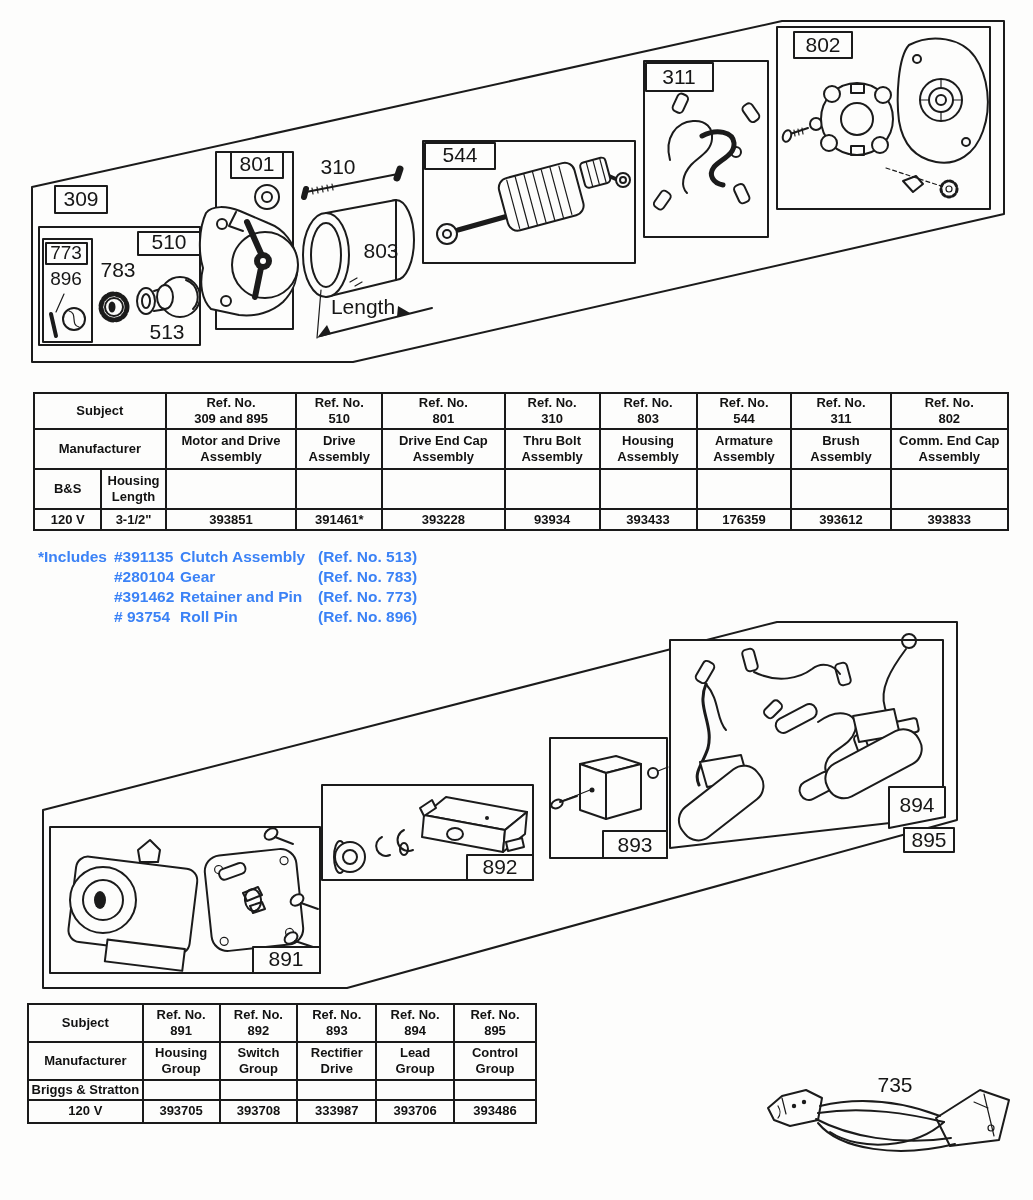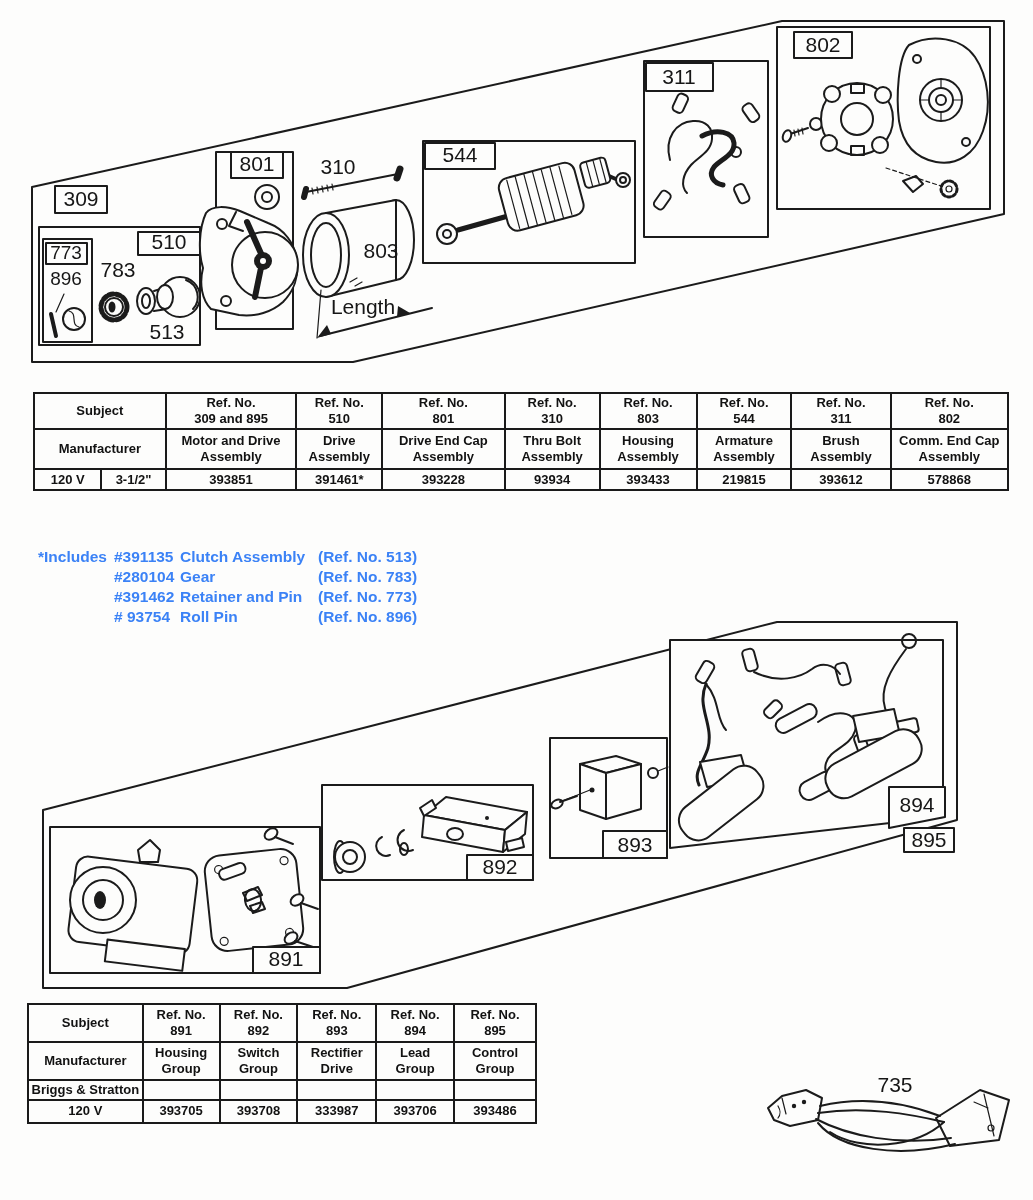--- a/index.html
+++ b/index.html
@@ -287,31 +287,43 @@
     <td colspan="2">Manufacturer</td>
     <td>Motor and Drive Assembly</td>
     <td>Drive Assembly</td>
     <td>Drive End Cap Assembly</td>
     <td>Thru Bolt Assembly</td>
     <td>Housing Assembly</td>
     <td>Armature Assembly</td>
     <td>Brush Assembly</td>
     <td>Comm. End Cap Assembly</td>
   </tr>
+  <tr style="height:40px">
+    <td>B&amp;S</td>
+    <td>Housing Length</td>
+    <td></td>
+        <td></td>
+    <td></td>
+        <td></td>
+    <td></td>
+        <td></td>
+    <td></td>
+        <td></td>
+  </tr>
   <tr style="height:21px">
     <td class="val">120 V</td>
     <td class="val">3-1/2"</td>
     <td class="val">393851</td>
     <td class="val">391461*</td>
     <td class="val">393228</td>
     <td class="val">93934</td>
     <td class="val">393433</td>
-    <td class="val">219815</td>
+    <td class="val">176359</td>
     <td class="val">393612</td>
-    <td class="val">578868</td>
+    <td class="val">393833</td>
   </tr>
 </tbody>
   </table>
 
 <div class="abs" id="footnote">
   <span>*Includes</span>
   <span>#391135</span>
   <span>Clutch Assembly</span>
   <span>(Ref. No. 513)</span>
   <span></span>

